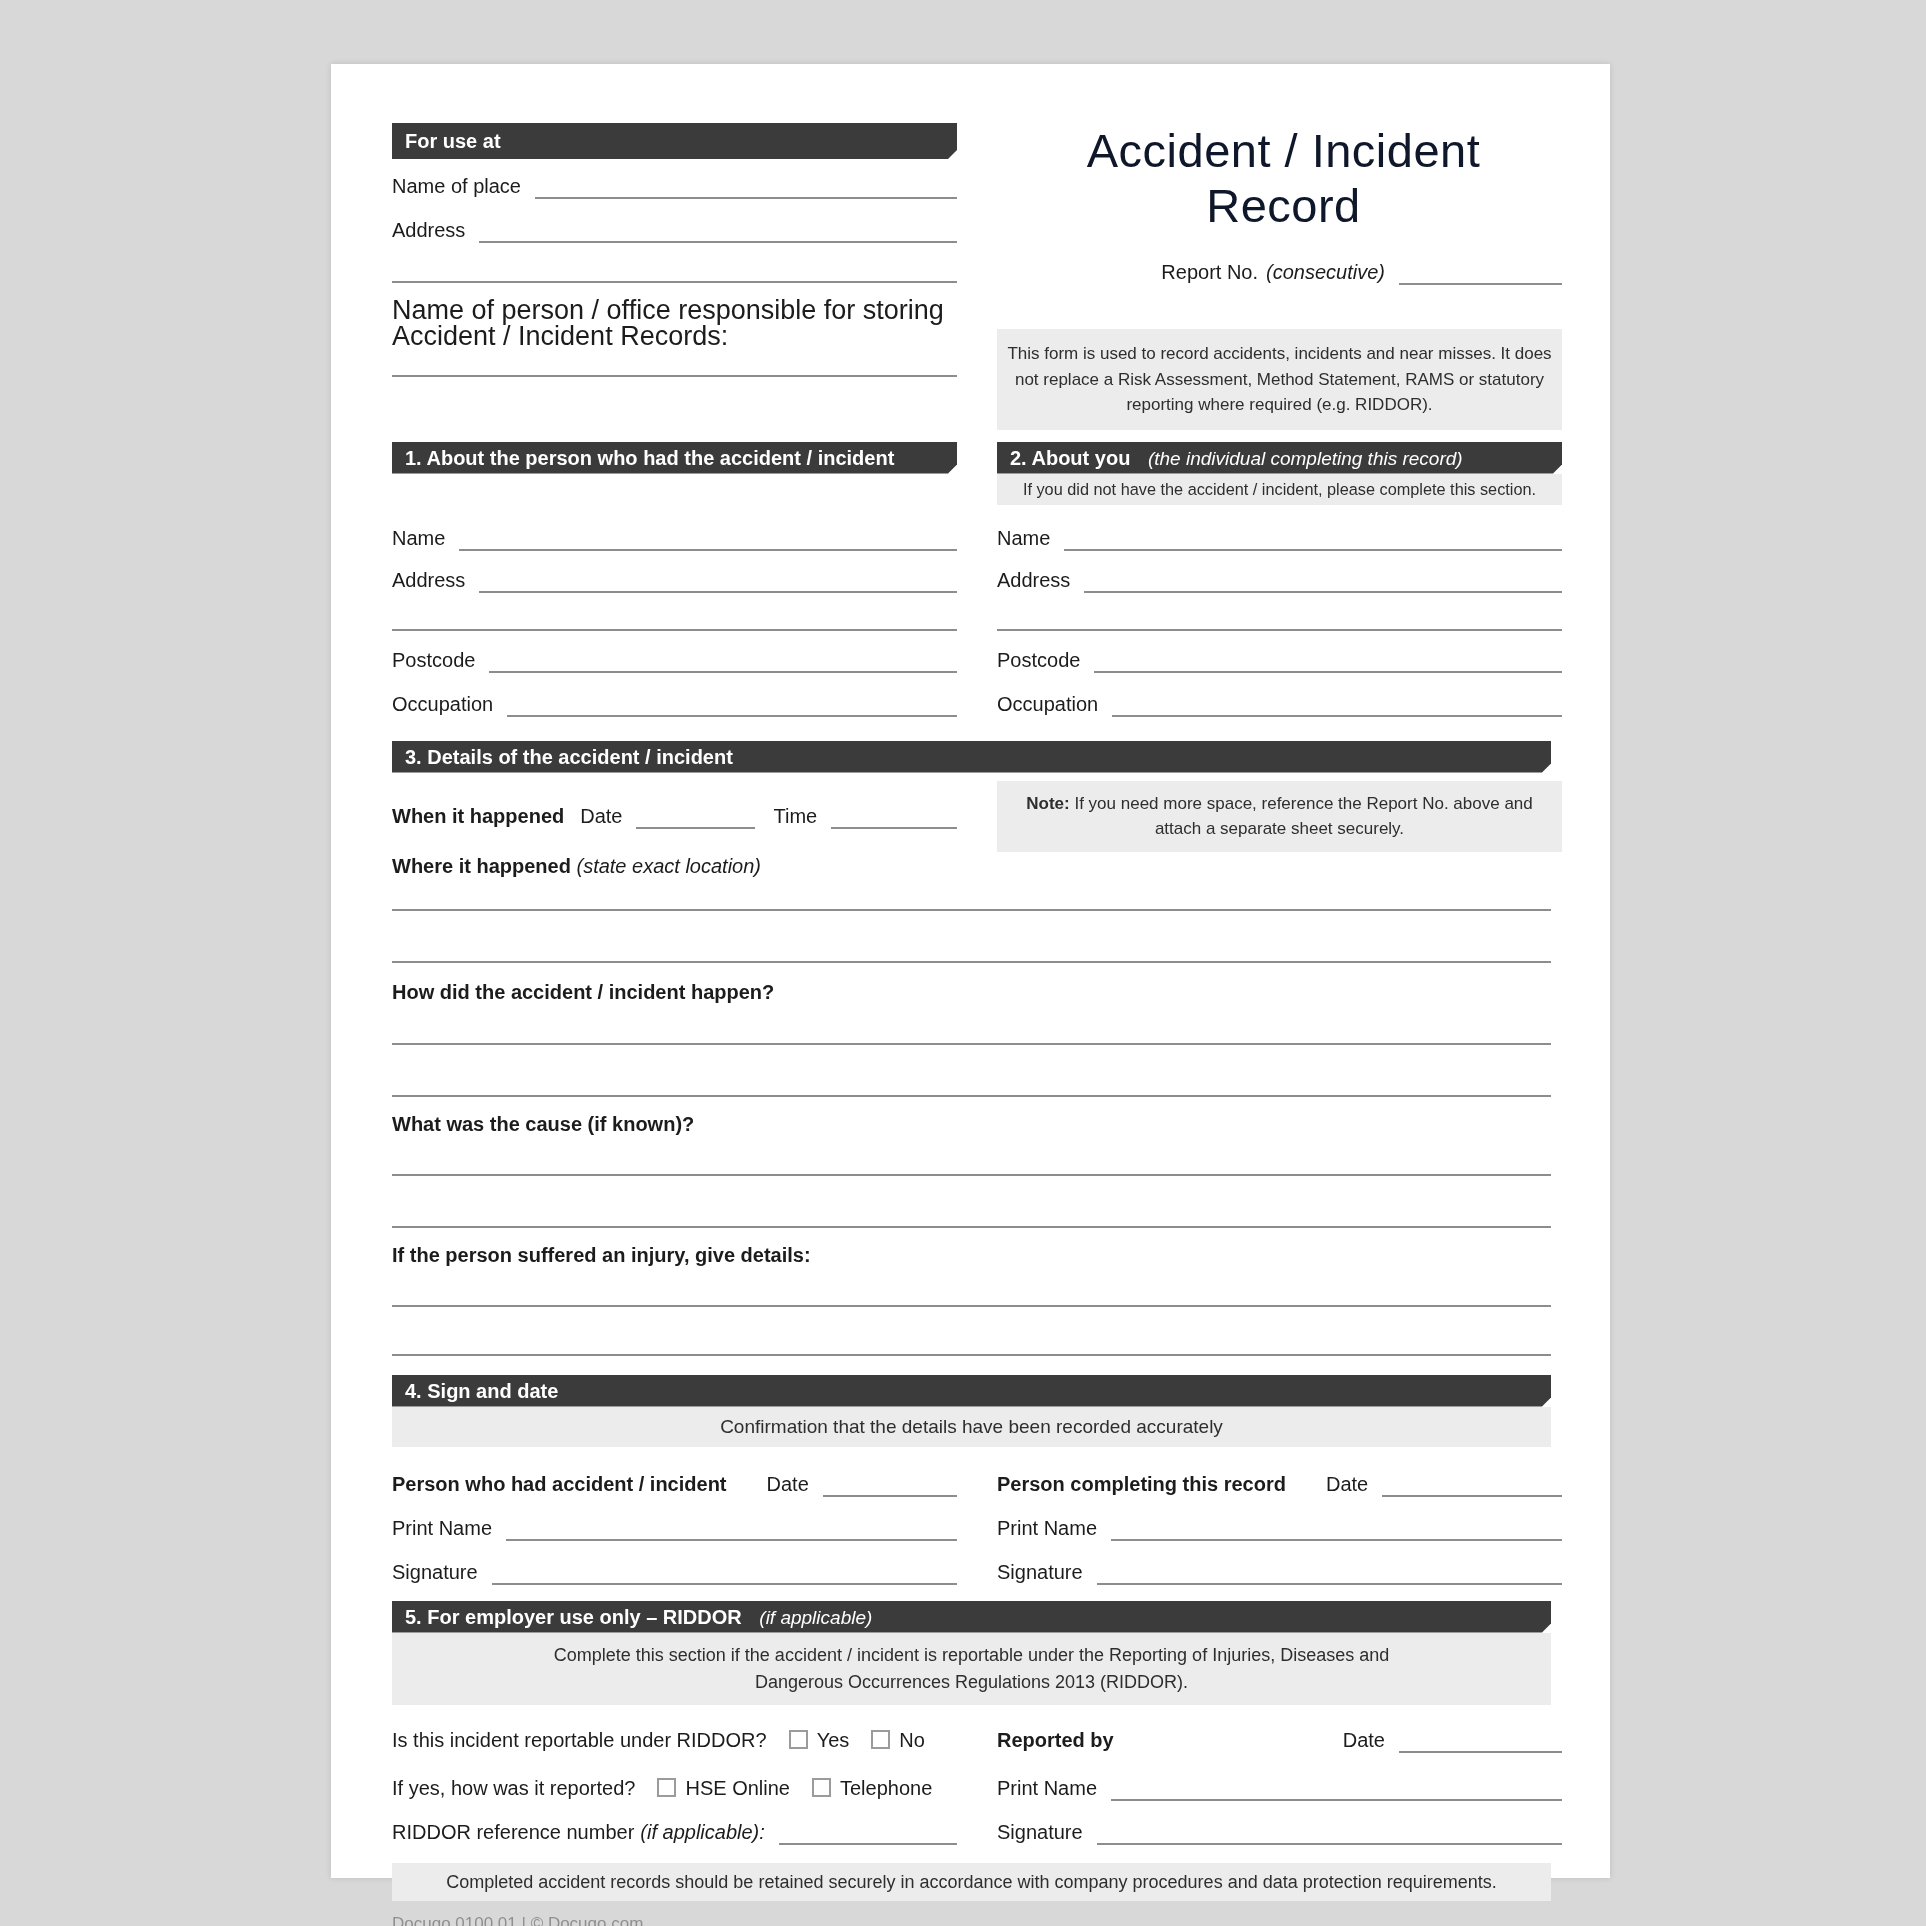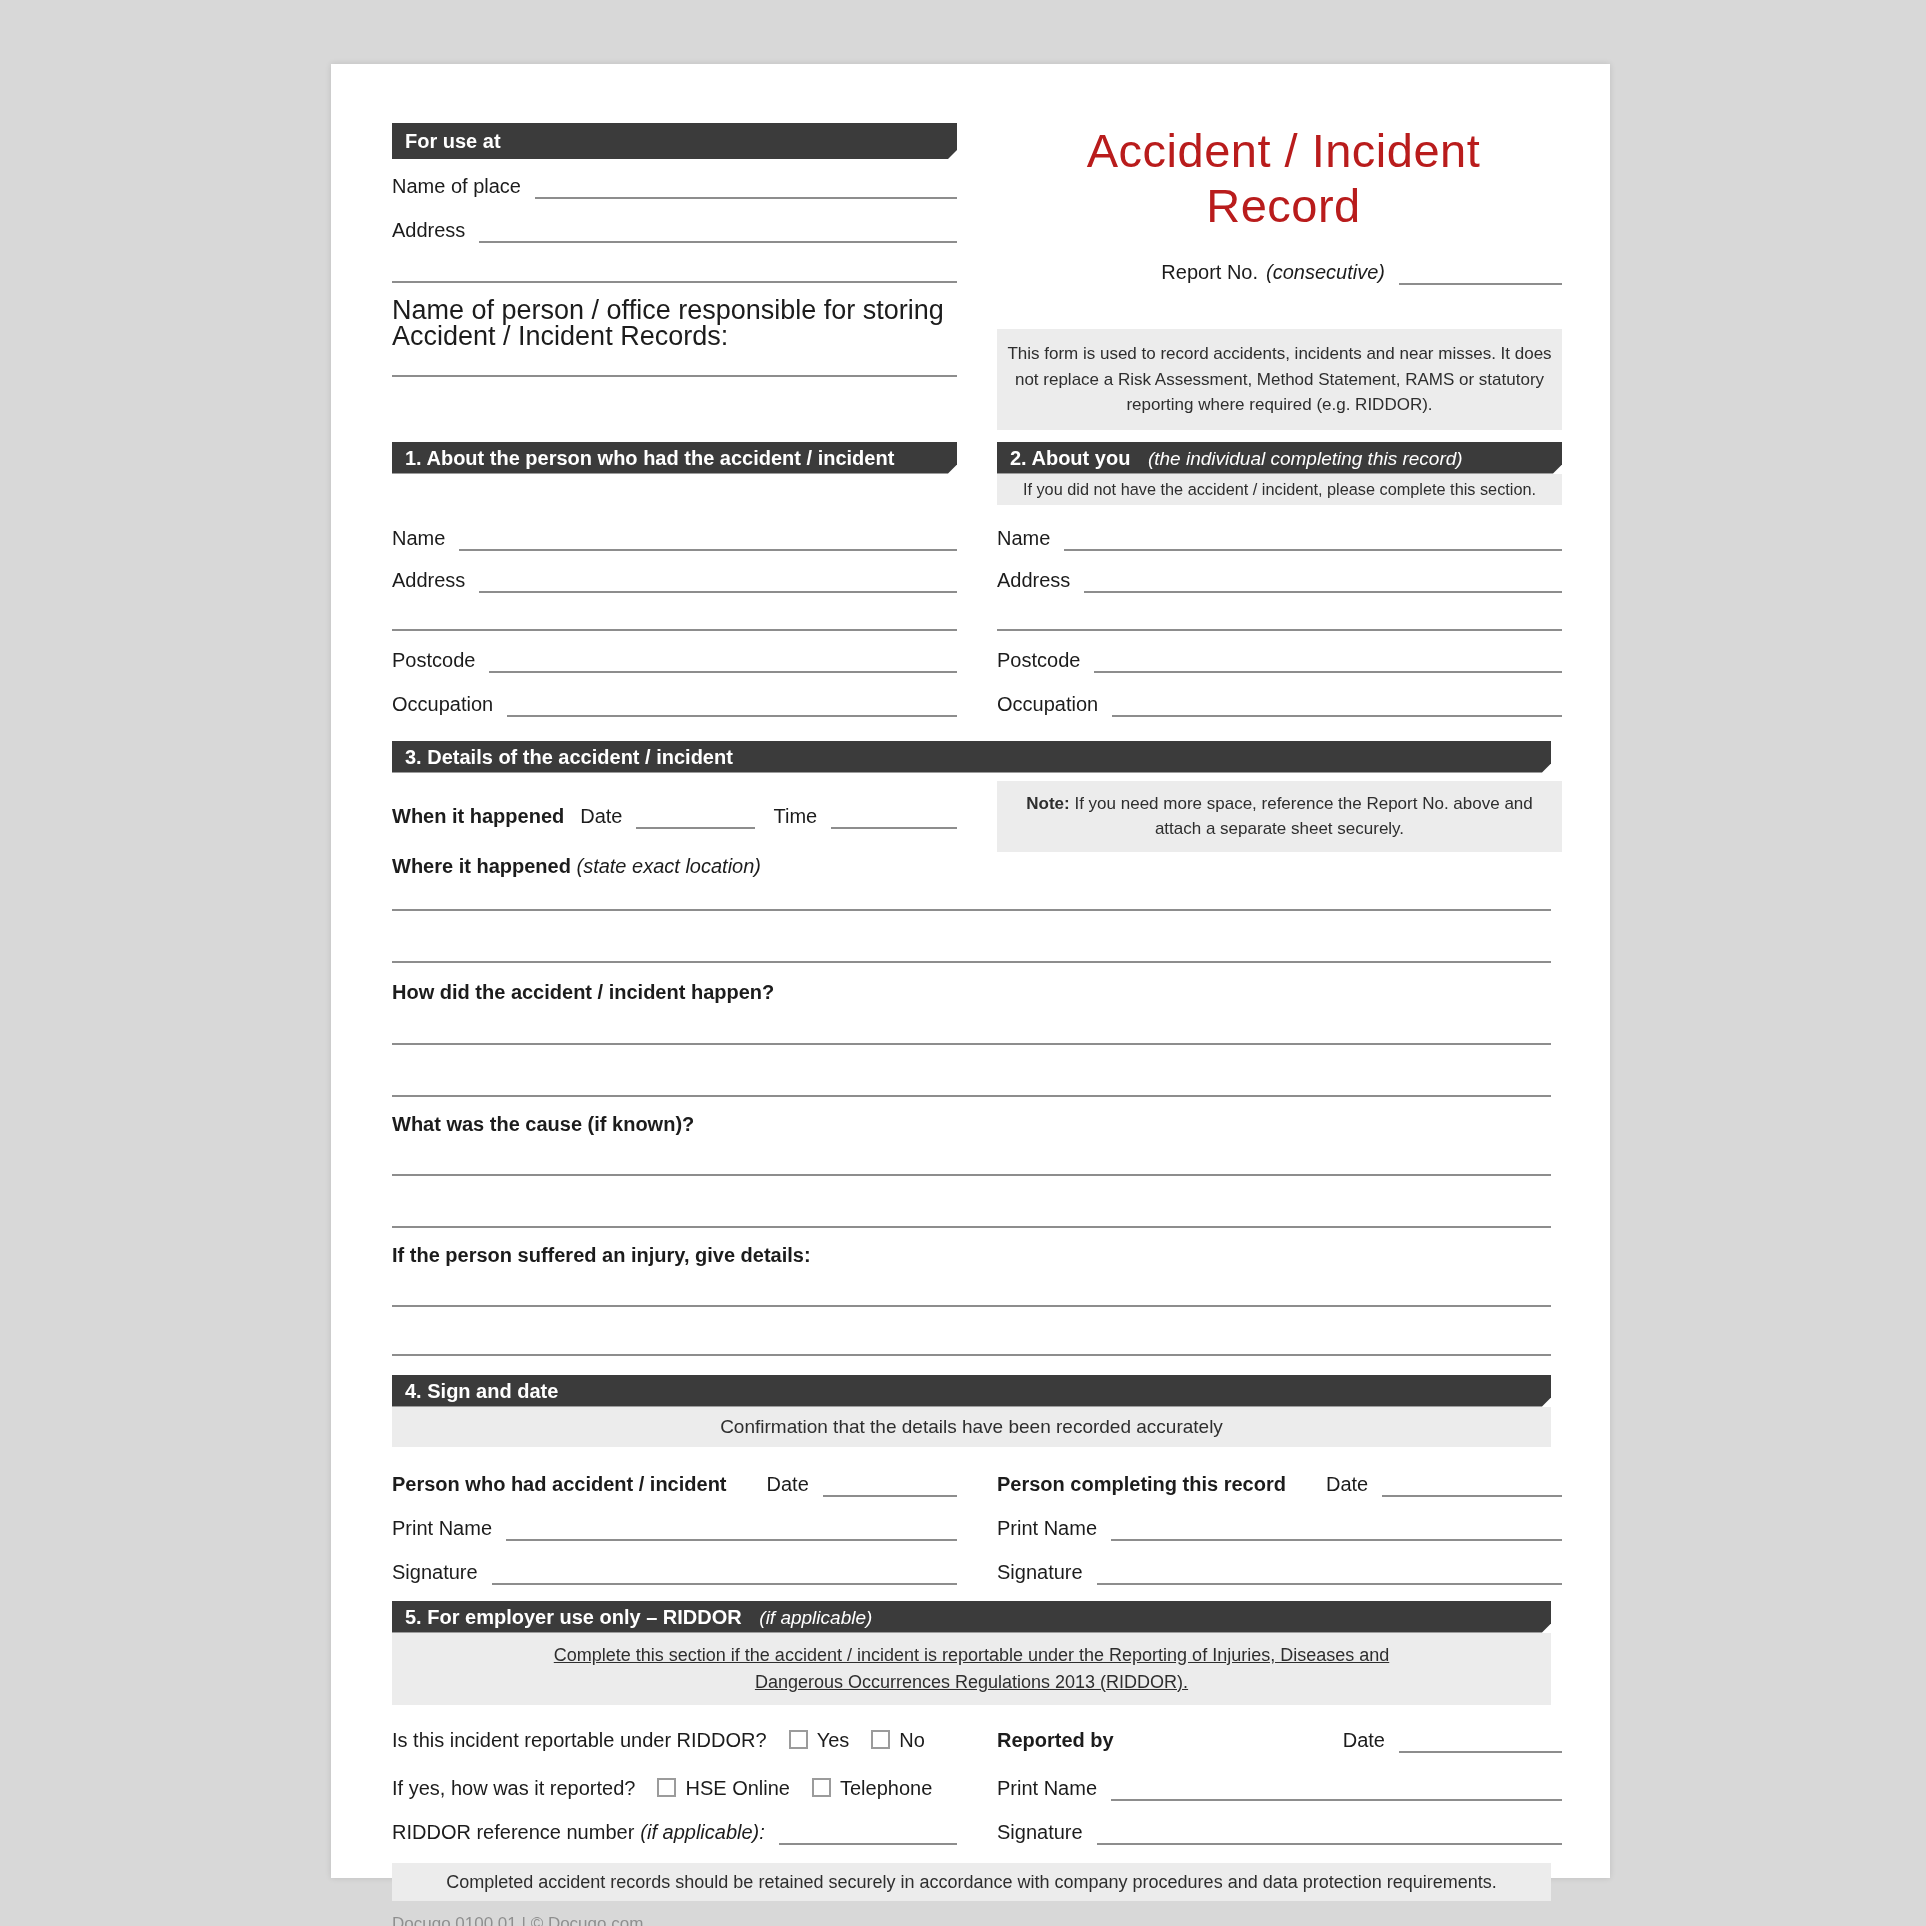--- a/index.html
+++ b/index.html
@@ -26,21 +26,21 @@
   .ln { flex:1 1 auto; border-bottom:2px solid #8d8d8d; height:26px; min-width:30px; }
   .ln-fix { flex:0 0 auto; }
   .hr { border-bottom:2px solid #8d8d8d; height:0; }
 
   .graybox { background:#ececec; color:#2e2e2e; }
   .infobox { padding:12px 4px; font-size:17px; line-height:1.5; text-align:center; }
   .subnote { height:31px; line-height:31px; font-size:16.3px; text-align:center; white-space:nowrap; }
   .notebox { padding:10px 18px; font-size:17px; line-height:1.5; text-align:center; }
   .notebox .b { white-space:nowrap; }
 
-  .title { font-size:47px; color:#b91c1c; text-align:center; letter-spacing:0.5px; line-height:55px;margin-left:8px; }
+  .title { font-size:47px; color:#0f172a; text-align:center; letter-spacing:0.5px; line-height:55px;margin-left:8px; }
   .report-row { justify-content:flex-end; margin-top:22px; }
   .report-row .ln { flex:0 0 163px; }
 
   .colhead { height:61px; }
 
   .mt8{margin-top:8px}.mt10{margin-top:10px}.mt12{margin-top:12px}.mt14{margin-top:14px}
   .mt16{margin-top:16px}.mt18{margin-top:18px}.mt19{margin-top:19px}.mt20{margin-top:20px}.mt24{margin-top:24px}.mt26{margin-top:26px}.mt30{margin-top:30px}
   .mt36{margin-top:36px}.mt37{margin-top:37px}.mt38{margin-top:38px}.mt44{margin-top:44px}
   .mt47{margin-top:47px}.mt50{margin-top:50px}.mt60{margin-top:59px}
 
@@ -52,21 +52,21 @@
 
   .sp26 { flex:0 0 26px; }
 
   .cb { width:19px; height:19px; border:2px solid #9b9b9b; background:#fff; display:inline-block;
         flex:0 0 19px; margin-right:9px; position:relative; top:-2px; }
   .cbrow { display:flex; align-items:flex-end; height:30px; font-size:20px; }
   .cbrow .cblbl { line-height:26px; margin-right:22px; white-space:nowrap; }
   .cbrow .cb { top:2px; align-self:center; }
 
   .subnote4 { height:40px; line-height:40px; font-size:19px; text-align:center; }
-  .graybox5 { padding:9px 9px;text-decoration:underline; }
+  .graybox5 { padding:9px 9px; }
   .graybox5 .inner { display:block; max-width:842px; margin:0 auto; font-size:18px; line-height:1.5; text-align:center; }
   .footbar { height:38px; line-height:38px; font-size:18px; text-align:center; }
   .credit { font-size:17px; color:#8f8f8f; line-height:22px; }
 </style>
 </head>
 <body>
 
 <div class="canvas">
   <div class="sheet">
     <div class="content">

